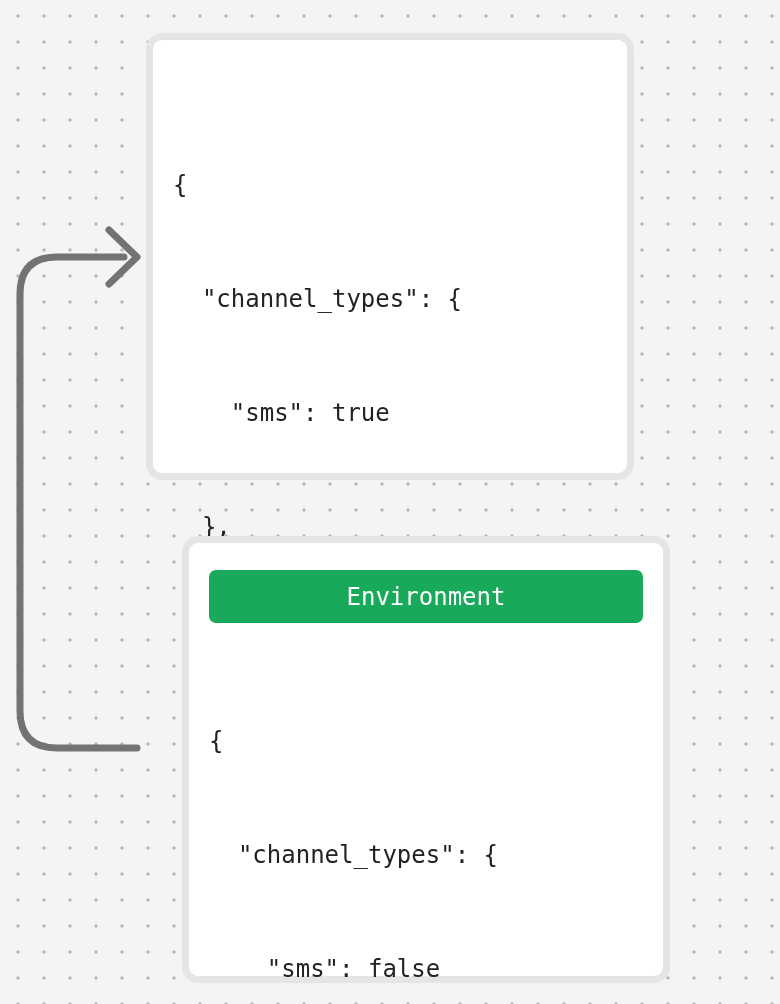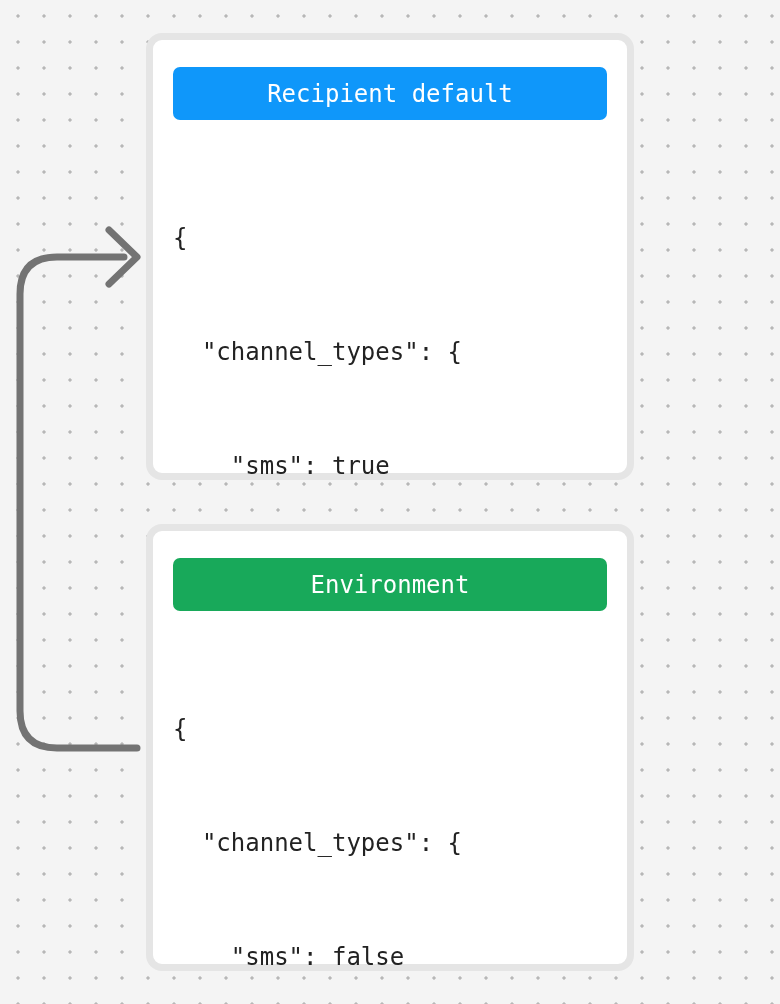--- a/index.html
+++ b/index.html
@@ -36,21 +36,21 @@
     left: 146px;
     width: 488px;
     height: 447px;
     box-sizing: border-box;
     background: #ffffff;
     border: 7px solid #e5e5e5;
     border-radius: 16px;
     padding: 27px 20px 24px 20px;
   }
   .card-top { top: 33px; }
-  .card-bottom { top: 524px; }
+  .card-bottom { top: 536px; margin-left: 36px; }
   .card-header {
     height: 53px;
     border-radius: 7px;
     color: #ffffff;
     font-size: 24px;
     display: flex;
     align-items: center;
     justify-content: center;
     letter-spacing: 0;
   }
@@ -71,21 +71,20 @@
 </style>
 </head>
 <body>
 
 <svg class="arrow-svg" viewBox="0 0 780 1004" aria-hidden="true">
   <path d="M 137 748 H 57 Q 20 748 20 711 V 294 Q 20 257 57 257 H 124" style="stroke: rgb(115, 115, 115);"></path>
   <path d="M 109 230 L 137 257 L 109 284" style="stroke: rgb(115, 115, 115);"></path>
 </svg>
 
 <div class="card card-top">
-  <div class="card-header" style="background-color: rgb(15, 151, 250);">Recipient default</div>
   <div class="code">
     <div class="code-line">{</div>
     <div class="code-line">  "channel_types": {</div>
     <div class="code-line">    "sms": true</div>
     <div class="code-line">  },</div>
     <div class="code-line em">  "categories": {</div>
     <div class="code-line em">    "collaboration": true</div>
     <div class="code-line">  }</div>
     
   </div>

